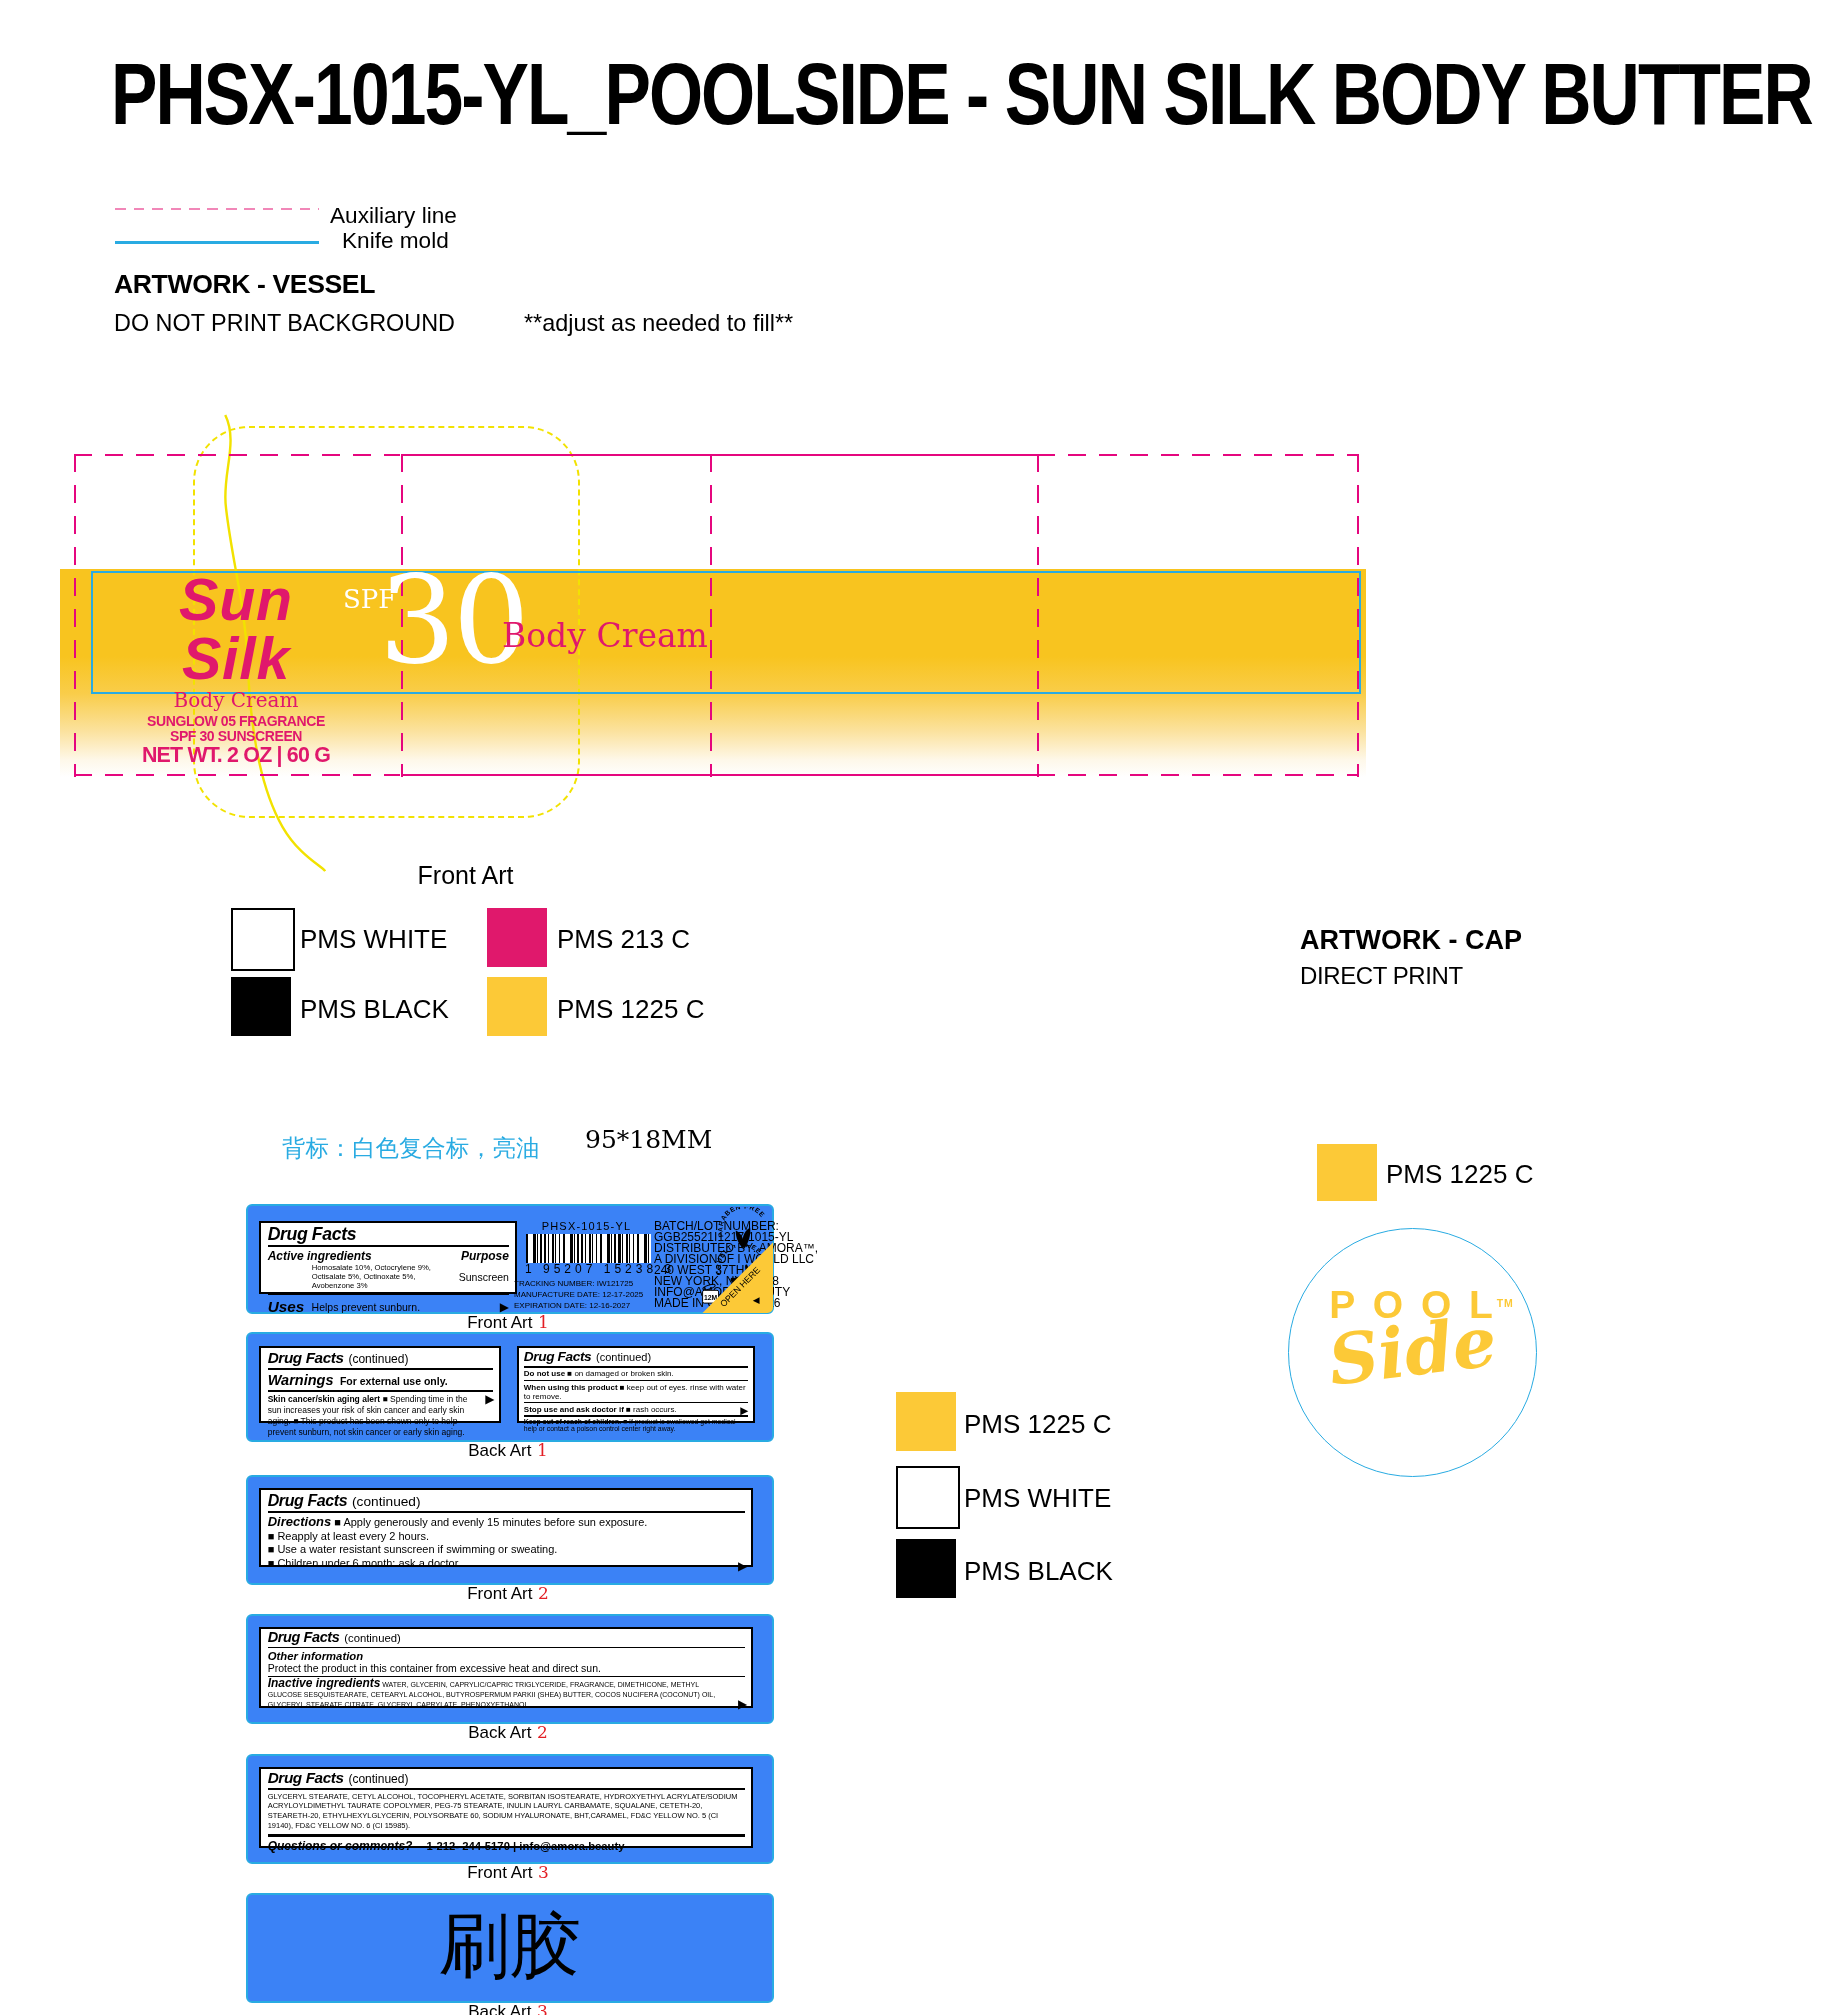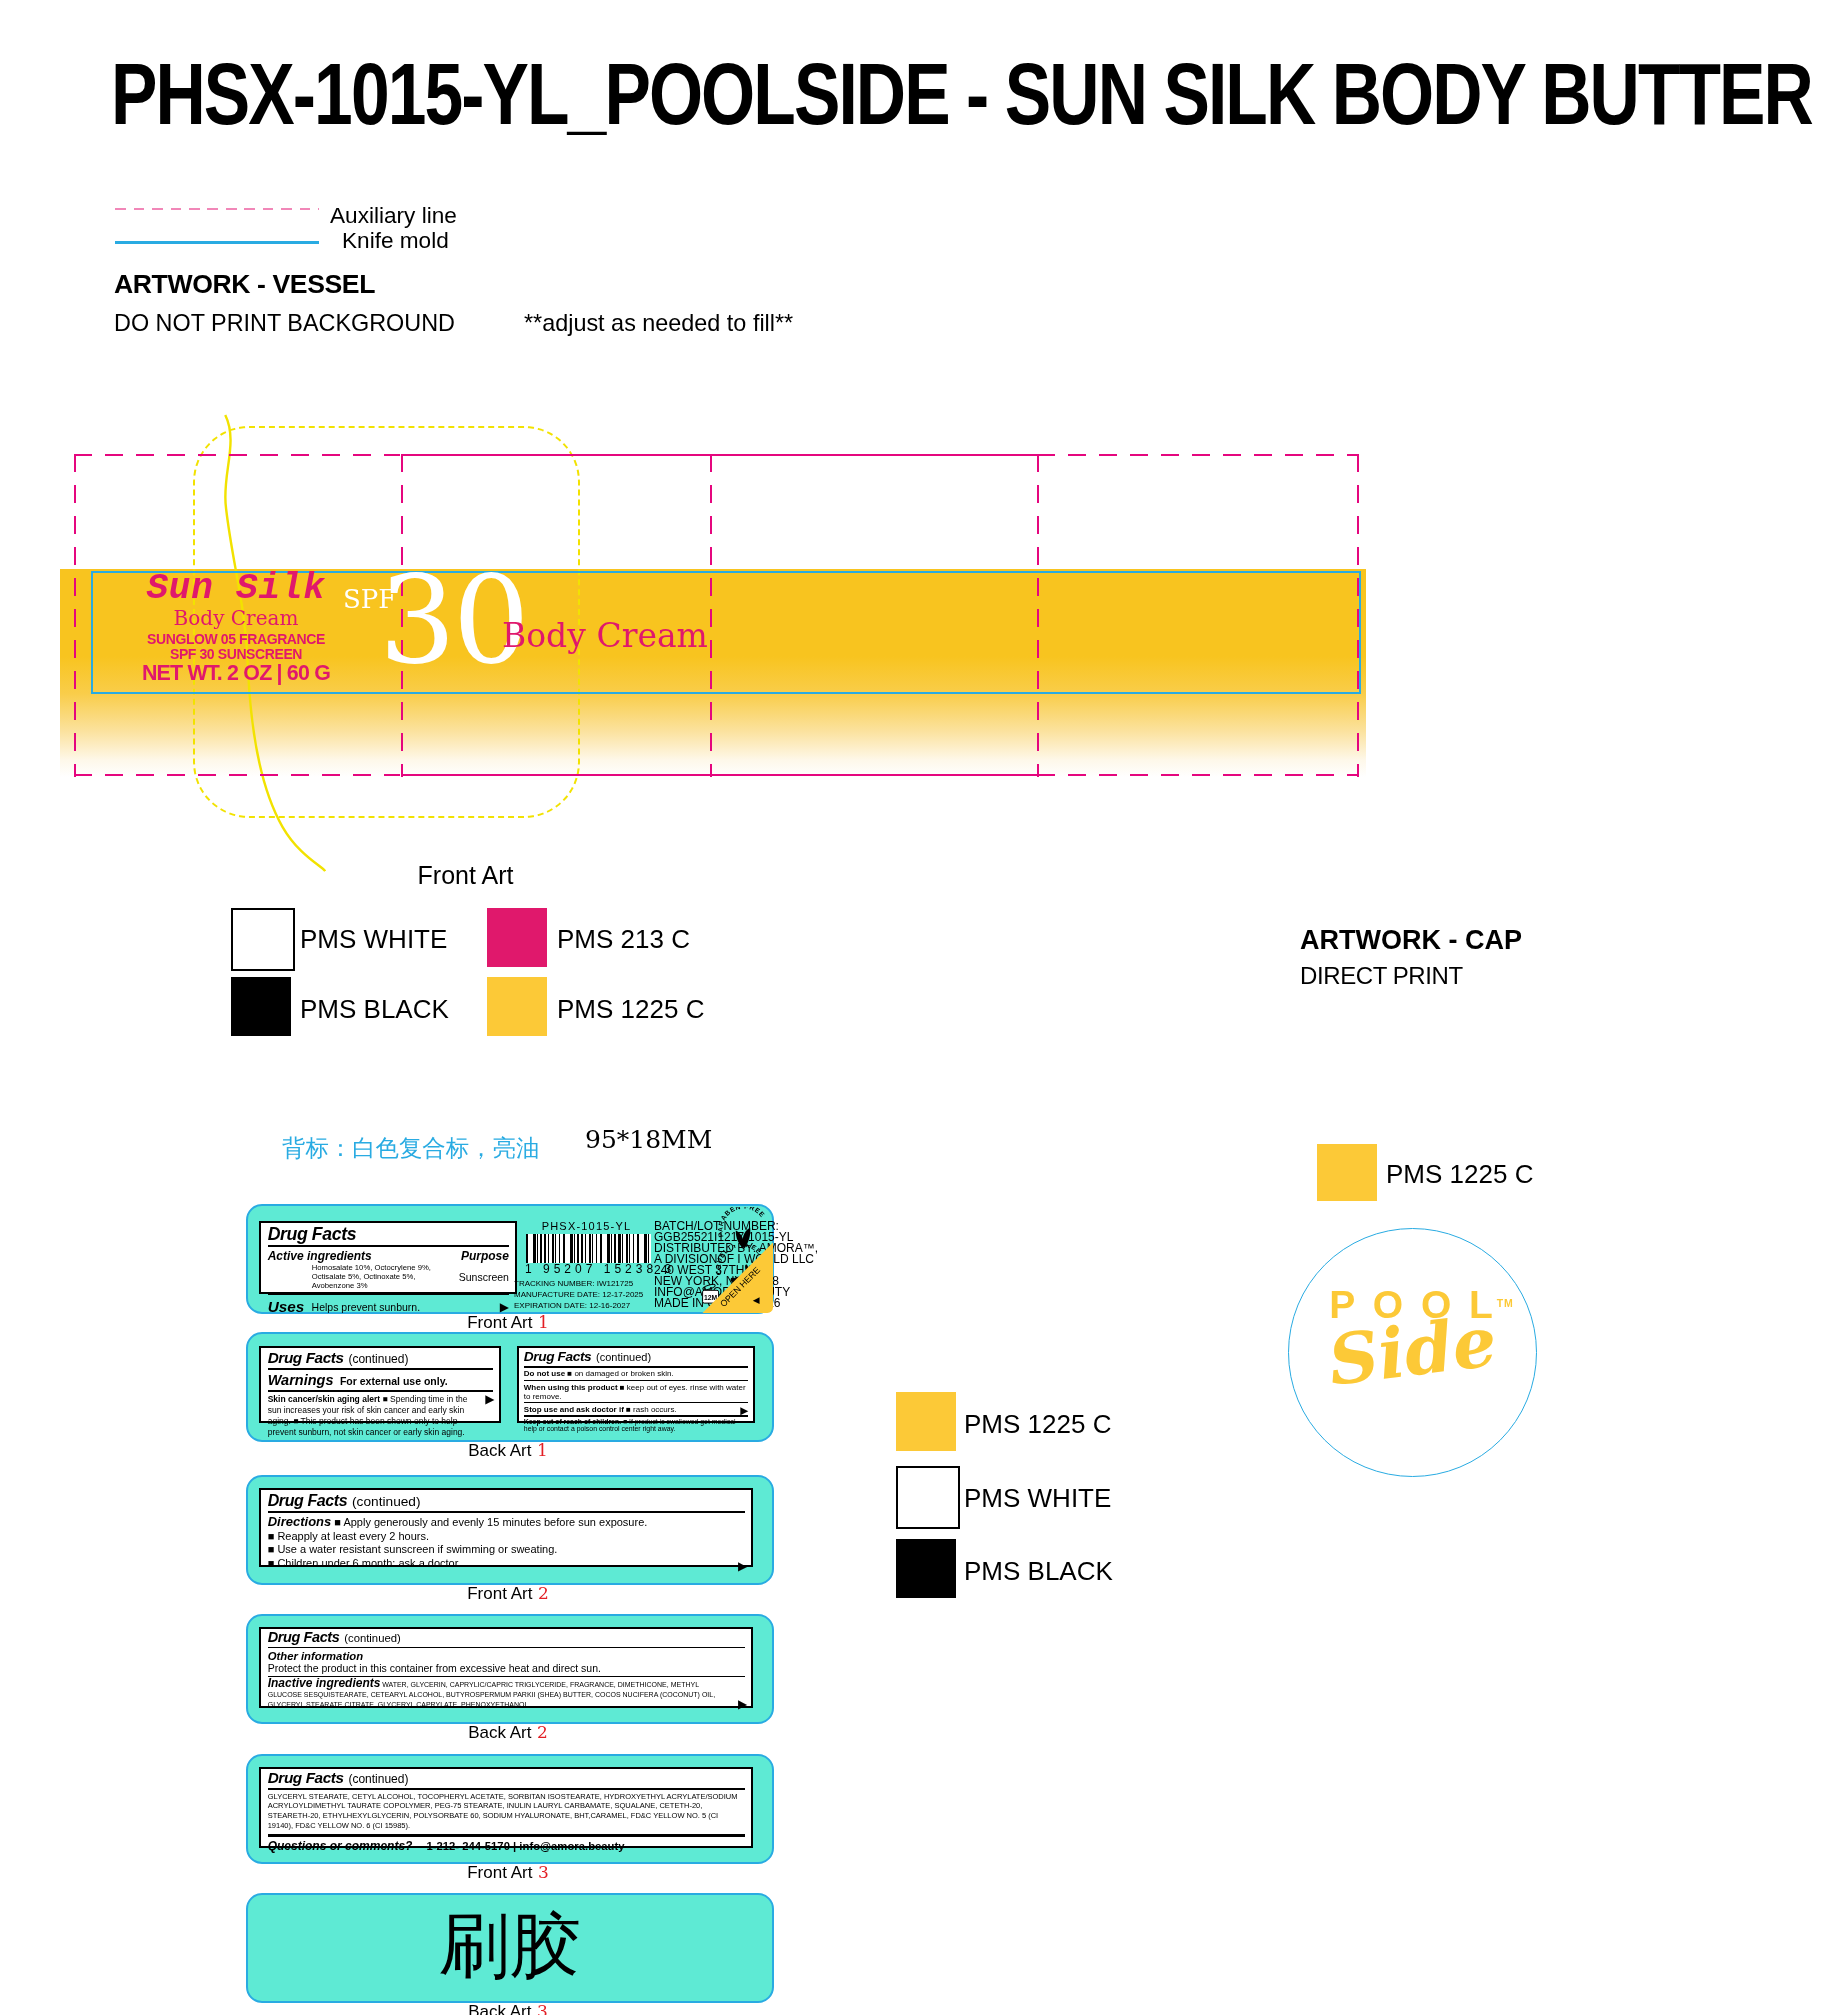--- a/index.html
+++ b/index.html
@@ -24,22 +24,22 @@
   .yellow-round{left:193px;top:426px;width:383px;height:388px;border:2.4px dashed #F2E200;
                 border-radius:56px;z-index:2;}
   .squiggle{left:0;top:0;z-index:2;}
   .knife-rect{left:91px;top:571px;width:1266px;height:119px;border:2.4px solid #29ABE2;z-index:3;}
   .h-dash{height:2.4px;background:repeating-linear-gradient(90deg,#E5067E 0 17.7px,transparent 17.7px 31px);z-index:4;}
   .h-solid{height:2.4px;background:#E5067E;z-index:4;}
   .v-dash{width:2.4px;background:repeating-linear-gradient(180deg,#E5067E 0 17.7px,transparent 17.7px 31px);z-index:4;}
 
   .band-text{z-index:5;}
   .brand-block{left:133px;top:571px;width:206px;text-align:center;z-index:5;}
-  .brand-script{font-family:Liberation Mono, monospace;font-style:italic;font-weight:bold;
-                font-size:36px;color:#E0186C;letter-spacing:0.8px;line-height:1.0;}
+  .brand-script{font-family:Liberation Sans, sans-serif;font-style:italic;font-weight:bold;
+                font-size:59px;color:#E0186C;letter-spacing:0.8px;line-height:1.0;}
   .brand-product{font-family:"DejaVu Serif",serif;font-size:20px;color:#E0186C;line-height:1.0;margin-top:0.8px;}
   .brand-frag{font-size:14px;color:#E0186C;font-weight:bold;letter-spacing:-0.4px;line-height:1.0;margin-top:4px;}
   .brand-sun{font-size:14px;color:#E0186C;font-weight:bold;letter-spacing:-0.4px;line-height:1.0;margin-top:1.2px;}
   .brand-net{font-size:21.4px;color:#E0186C;font-weight:bold;letter-spacing:-0.8px;line-height:1.0;margin-top:1.6px;}
   .spf-label{left:343px;top:584px;font-family:"DejaVu Serif",serif;font-size:26px;color:#fff;z-index:5;}
   .spf-value{left:379px;top:560px;font-family:"DejaVu Serif",serif;font-size:121px;color:#fff;
              line-height:1.0;z-index:5;letter-spacing:-3.2px;}
   .band-product-right{left:502px;top:616px;font-family:"DejaVu Serif",serif;font-size:33px;
              color:#E0186C;z-index:5;}
 
@@ -61,22 +61,22 @@
              padding-left:17.7px;line-height:1.0;}
   .pool-tm{font-size:10.5px;letter-spacing:0.8px;vertical-align:11.3px;margin-left:-13.7px;color:#FCC937;font-weight:bold;}
   .pool-script{font-family:"DejaVu Serif",serif;font-style:italic;font-weight:bold;font-size:69px;
                color:#FCC937;line-height:.85;transform:rotate(-7deg);margin-top:-2.4px;}
 
   
   .note-cn{left:282px;top:1132px;font-size:23.4px;color:#29ABE2;}
   .note-size{left:585px;top:1125px;font-size:25px;font-family:"DejaVu Serif",serif;}
 
   
-  .bluebox{left:246px;width:524px;height:106px;border:2.4px solid #29ABE2;border-radius:16px;
-           background:#5eead4;z-index:5;}
+  .bluebox{left:246px;width:524px;height:106px;border:2.4px solid #29ABE2;border-radius:6px;
+           background:#3b82f6;z-index:5;}
   .caption{left:246px;width:524px;text-align:center;font-size:17px;z-index:5;}
   .caption .num{color:#E31E24;font-family:"DejaVu Serif",serif;margin-left:5.6px;}
 
   .df{position:absolute;background:#fff;border:2px solid #000;box-sizing:border-box;padding:2.4px 6.4px;}
   .df-title{font-size:17.7px;font-weight:bold;font-style:italic;letter-spacing:-0.4px;line-height:1.05;}
   .cont{font-size:13.7px;font-weight:normal;font-style:normal;letter-spacing:0;margin-left:4.8px;}
   .rule{height:1.6px;background:#000;margin:2px 0;}
   .rule2{height:2.8px;background:#000;margin:2.4px 0;}
   .row{display:flex;justify-content:space-between;align-items:baseline;}
   .bi{font-weight:bold;font-style:italic;}

